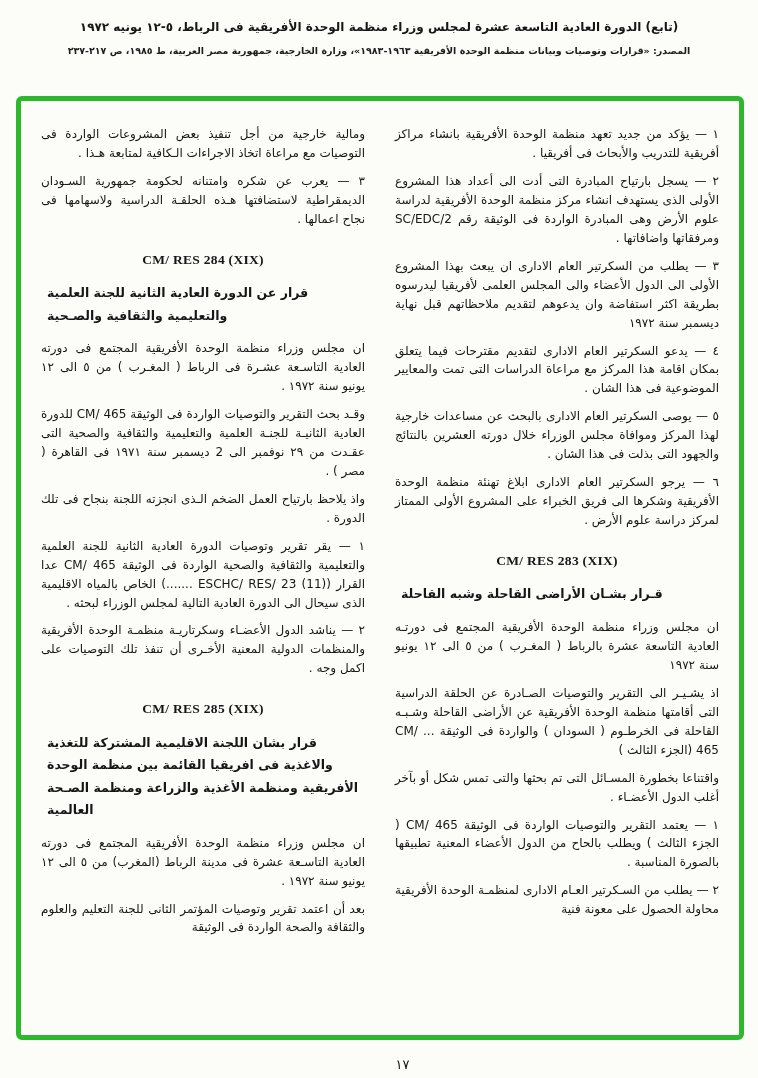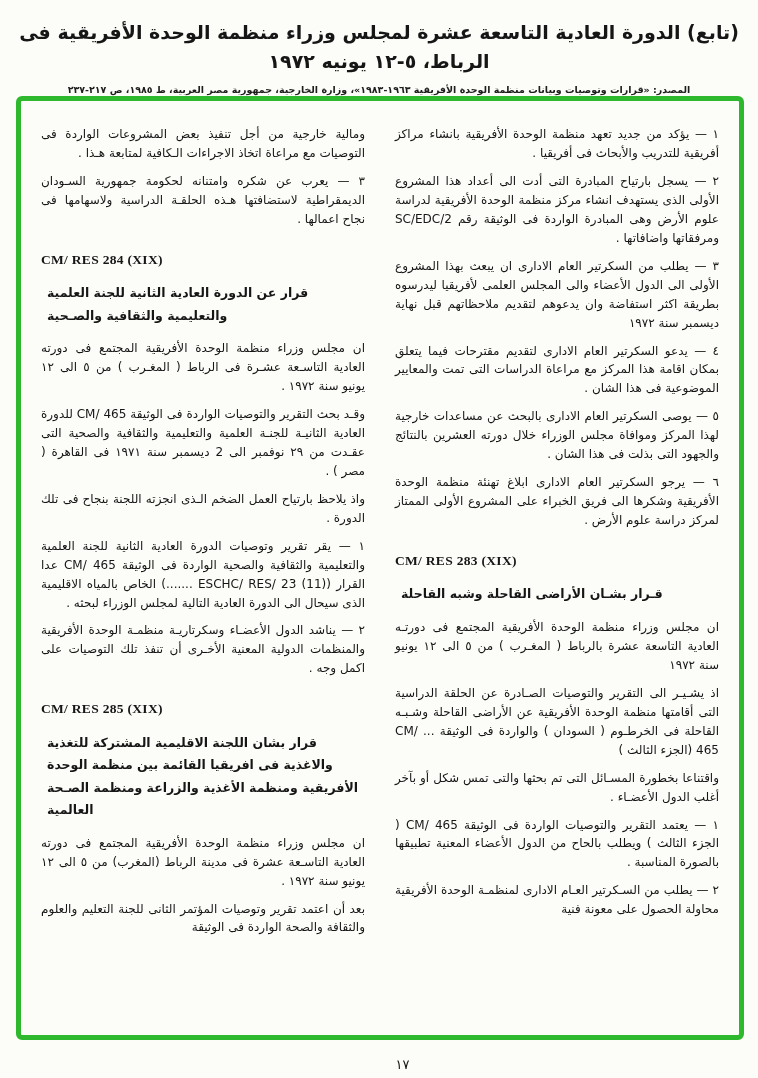--- a/index.html
+++ b/index.html
@@ -20,21 +20,21 @@
     width:758px;height:1078px;
     background:var(--paper);
     overflow:hidden;
   }
   .page-header{
     direction:rtl;
     text-align:center;
     padding:18px 18px 0;
   }
   .header-line1{
-    font-size:19px;
+    font-size:12px;
     font-weight:bold;
     line-height:1.5;
   }
   .header-line2{
     font-size:9.5px;
     font-weight:bold;
     margin-top:9px;
     text-align:center;
     color:#1d1d1d;
   }
@@ -56,21 +56,21 @@
     flex:1 1 0;
     direction:rtl;
     text-align:justify;
     font-size:12px;
     line-height:1.58;
   }
   .block{margin:0 0 9px;}
   .block.para{}
   .block.code{
     direction:ltr;
-    text-align:left;
+    text-align:center;
     font-family:"Liberation Serif", serif;
     font-weight:bold;
     font-size:13.5px;
     letter-spacing:.3px;
     margin:20px 0 12px;
   }
   .block.title{
     text-align:left;
     font-weight:bold;
     font-size:12.5px;

